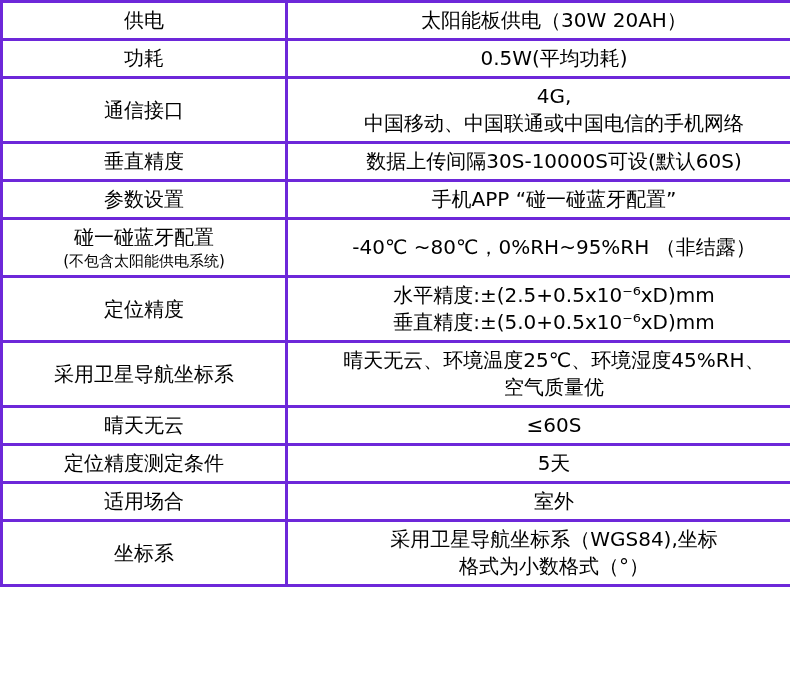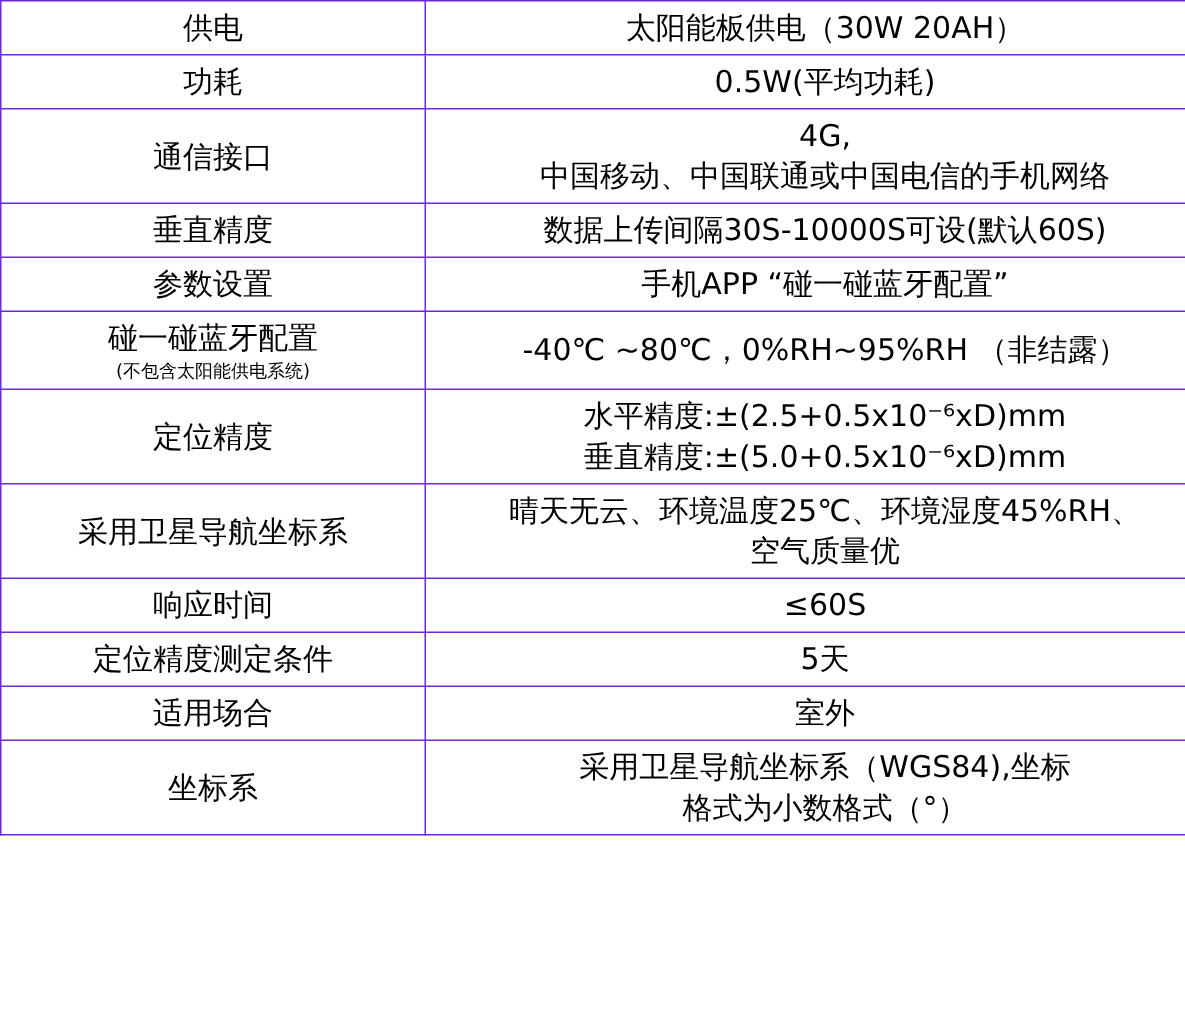--- a/index.html
+++ b/index.html
@@ -13,36 +13,36 @@
     font-family: "DejaVu Sans", "Liberation Sans", sans-serif;
     color: #000000;
     overflow: hidden;
   }
   .spec-table {
     width: 790px;
     border-collapse: collapse;
     table-layout: fixed;
   }
   .spec-table td {
-    border: 1px solid #6d28d9;
+    border: 3px solid #6d28d9;
     padding: 4px 6px;
     text-align: center;
     vertical-align: middle;
     line-height: 1.35;
     font-size: 20px;
     color: #000000;
   }
   .spec-table td.label {
     width: 270px;
   }
   .spec-table td.value {
     width: 520px;
   }
   .sub {
-    font-size: 12px;
+    font-size: 15px;
     display: block;
   }
   .line {
     display: block;
     white-space: nowrap;
   }
 </style>
 </head>
 <body>
 
@@ -111,21 +111,21 @@
       <td class="label">
         <span class="line">采用卫星导航坐标系</span>
       </td>
       <td class="value">
         <span class="line">晴天无云、环境温度25℃、环境湿度45%RH、</span>
         <span class="line">空气质量优</span>
       </td>
     </tr>
     <tr>
       <td class="label">
-        <span class="line">响应时间</span>
+        <span class="line">晴天无云</span>
       </td>
       <td class="value">
         <span class="line">≤60S</span>
       </td>
     </tr>
     <tr>
       <td class="label">
         <span class="line">定位精度测定条件</span>
       </td>
       <td class="value">

